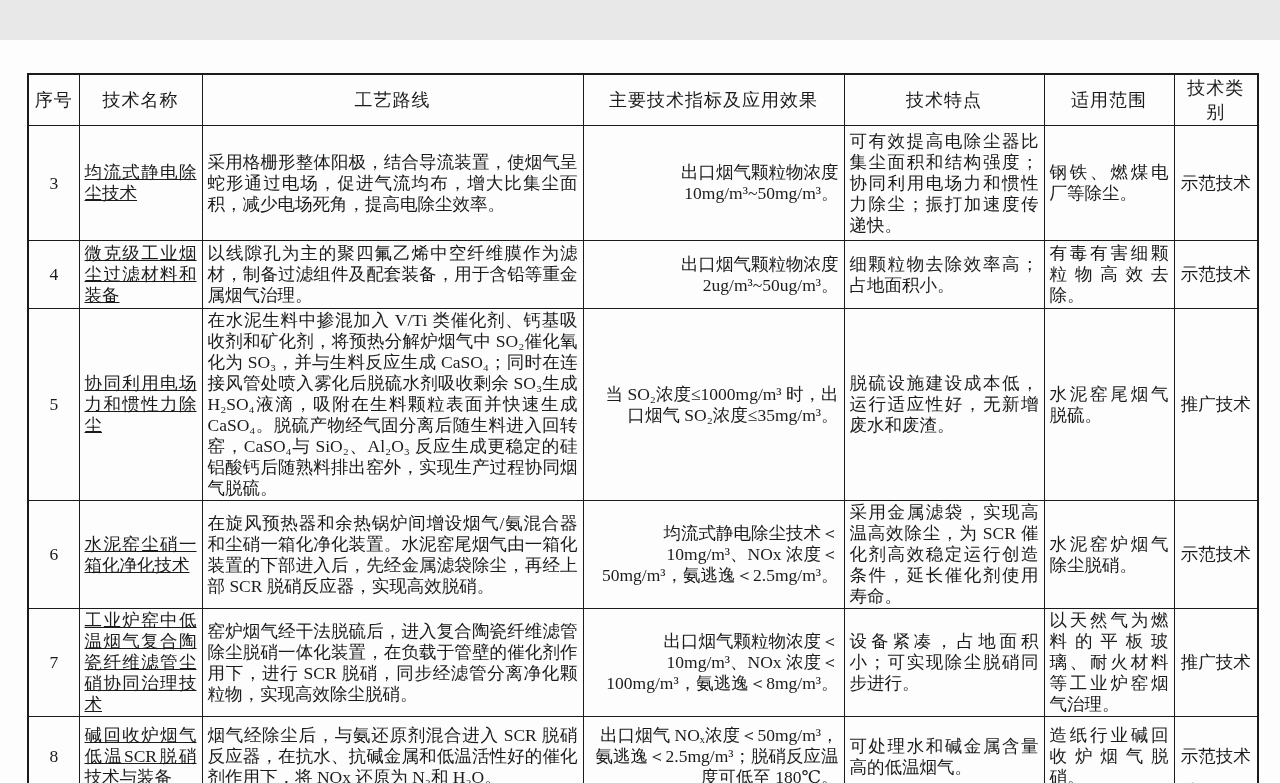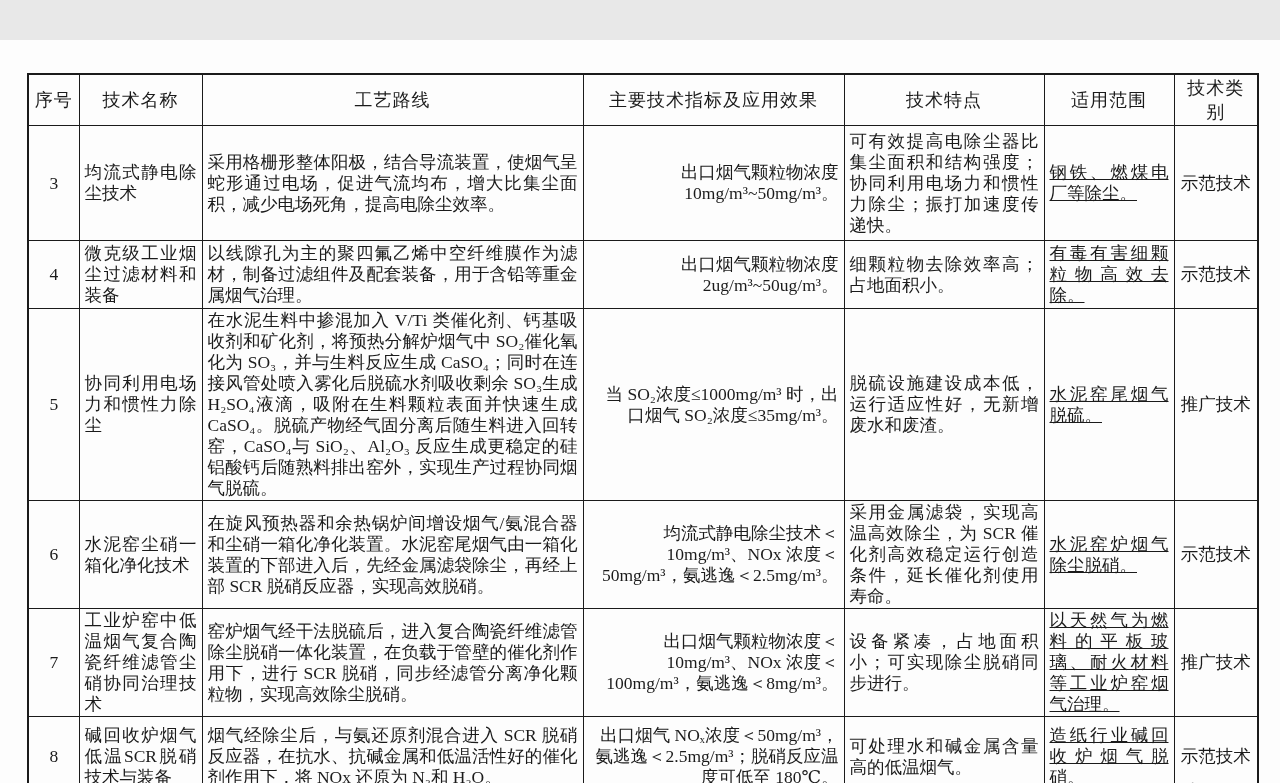--- a/index.html
+++ b/index.html
@@ -32,25 +32,25 @@
   .doc-table th {
     font-size: 18px;
     text-align: center;
     letter-spacing: 1px;
   }
   .doc-table td {
     font-size: 17.5px;
     line-height: 21px;
   }
   td.c-no { text-align: center; }
-  td.c-name { text-align: justify; padding: 1px 5px; }
+  td.c-name { text-align: justify; padding: 1px 5px; text-decoration: underline; }
   td.c-process { text-align: justify; padding: 1px 5px; }
   td.c-ind { text-align: right; padding: 1px 5px; }
   td.c-feat { text-align: justify; padding: 1px 5px; }
-  td.c-scope { text-align: justify; padding: 1px 5px; text-decoration: underline; }
+  td.c-scope { text-align: justify; padding: 1px 5px; }
   td.c-cat { text-align: center; }
   .footer-pageno {
     position: absolute;
     left: 0;
     width: 100%;
     top: 742px;
     text-align: center;
     font-size: 20px;
     letter-spacing: 2px;
     color: #2a2a2a;

